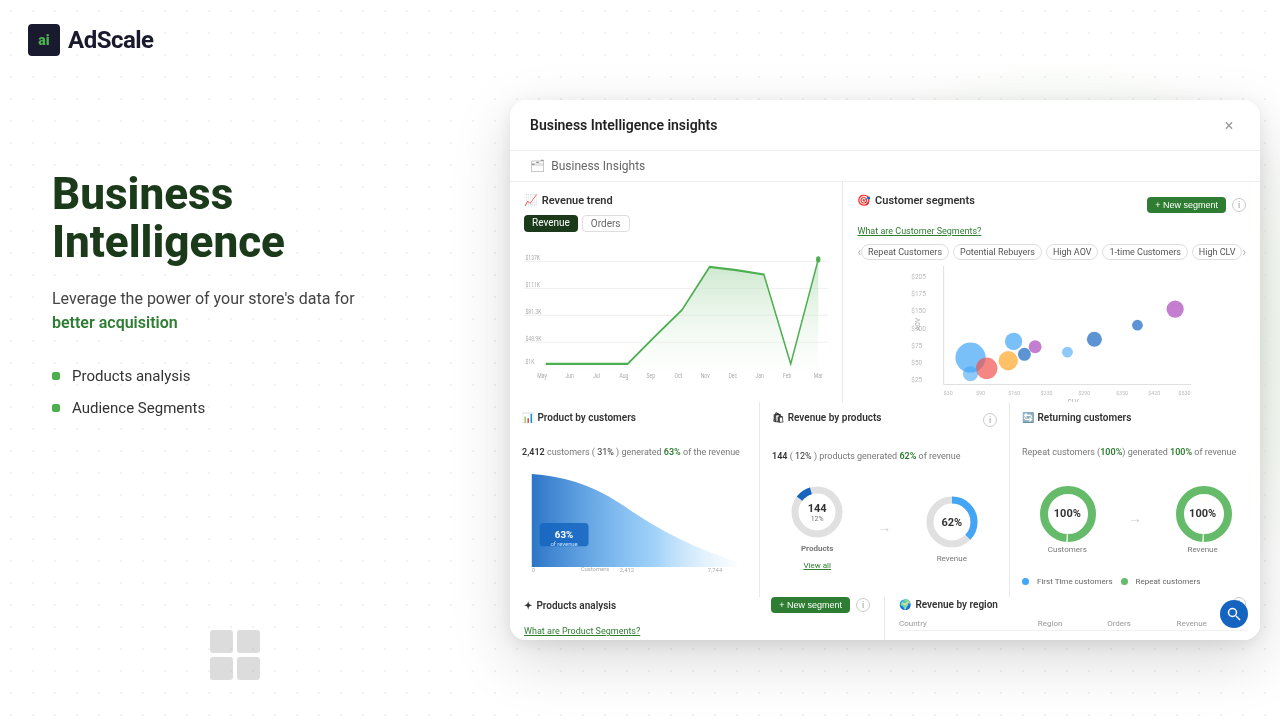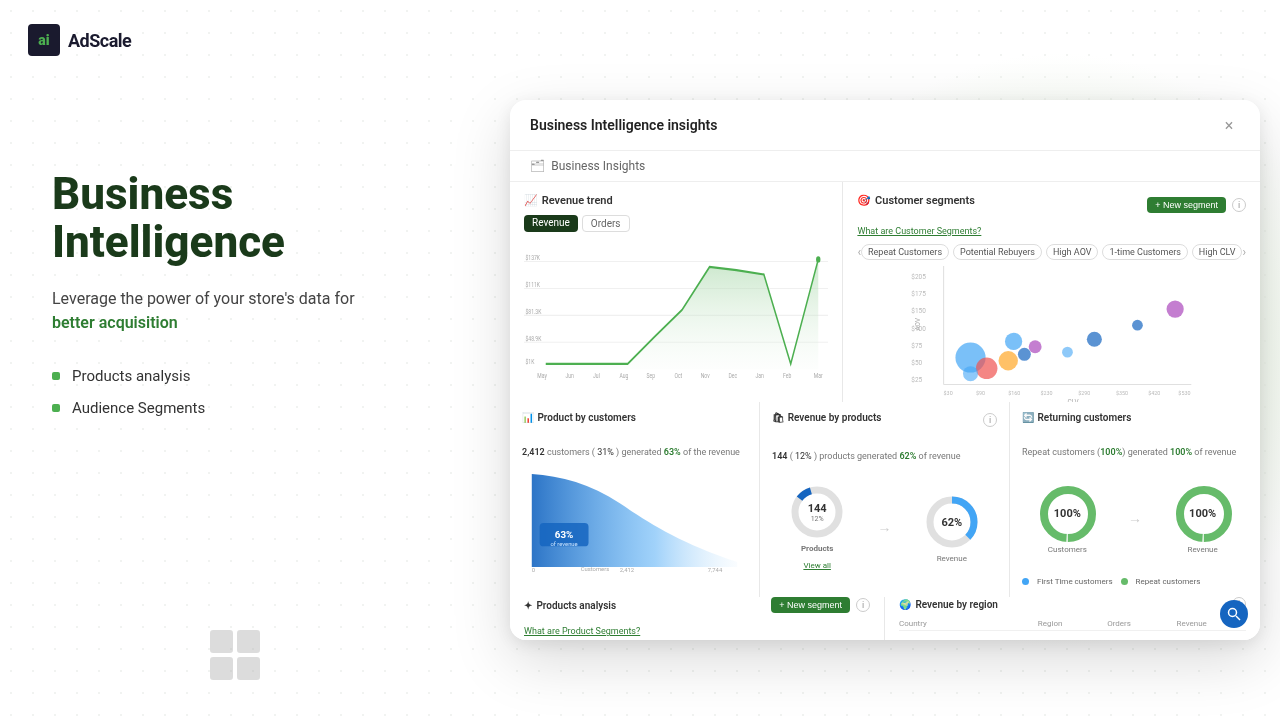--- a/index.html
+++ b/index.html
@@ -54,21 +54,21 @@
       display: flex;
       align-items: center;
       justify-content: center;
     }
     .logo-icon span {
       color: #4caf50;
       font-weight: 900;
       font-size: 14px;
     }
     .logo-text {
-      font-size: 18px;
+      font-size: 24px;
       font-weight: 700;
       color: #1a1a2e;
       letter-spacing: -0.5px;
     }
 
     
     .left-content {
       position: absolute;
       left: 52px;
       top: 170px;

